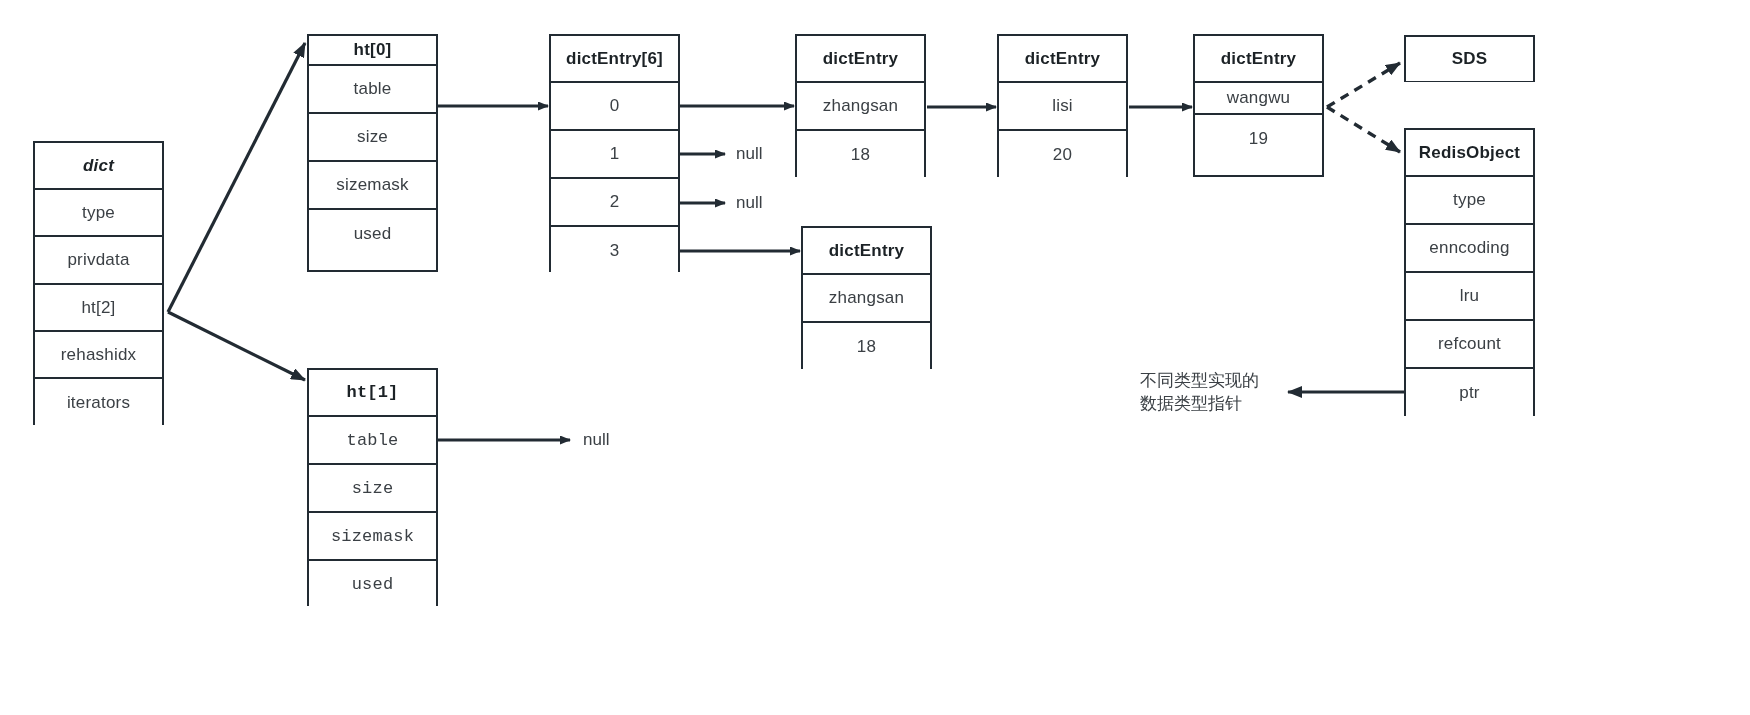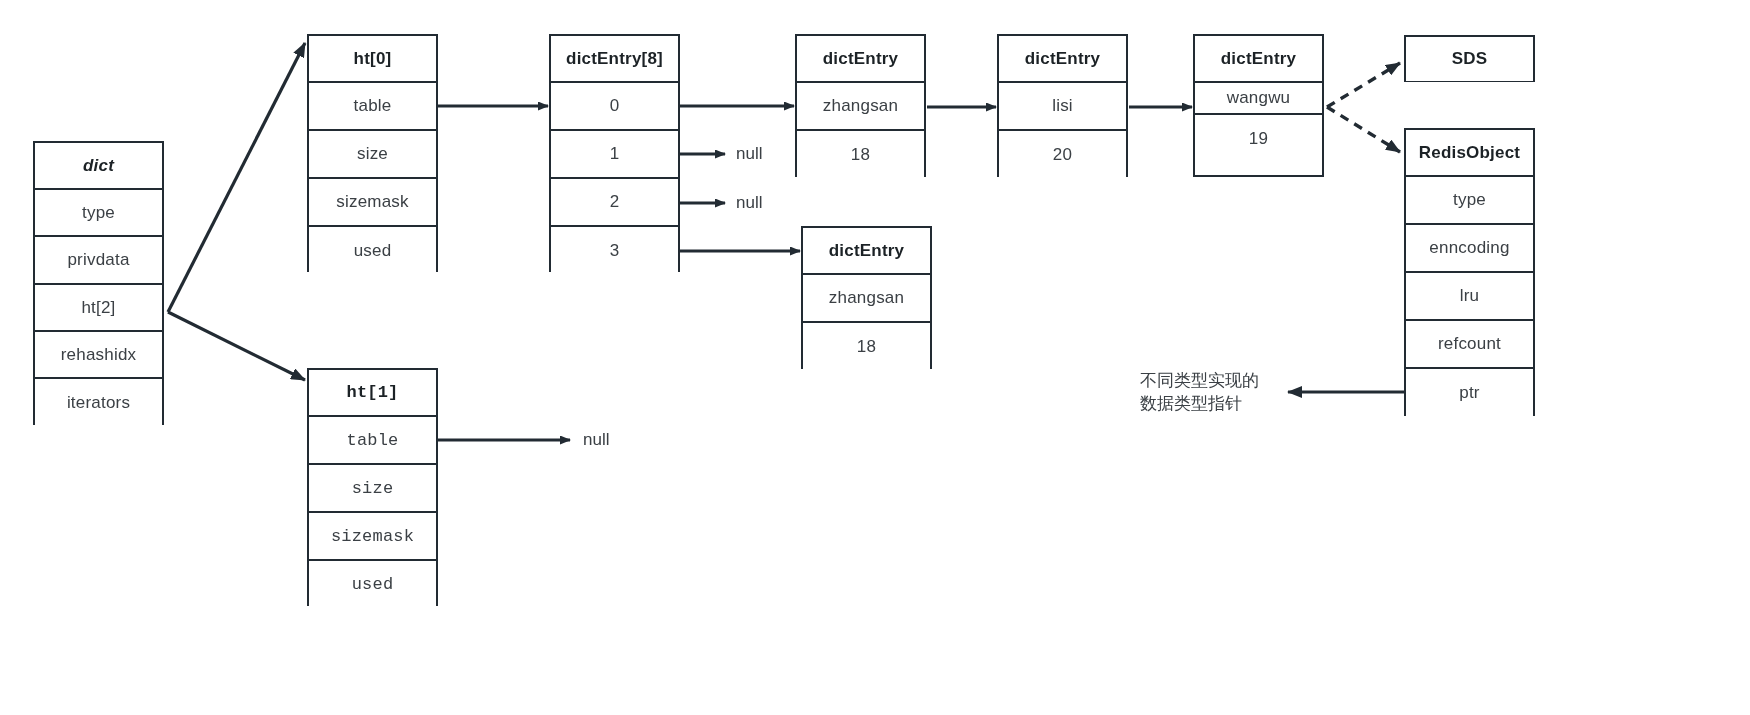--- a/index.html
+++ b/index.html
@@ -107,29 +107,29 @@
   <div class="struct" style="left:33px; top:141px; width:131px; height:284px;">
     <div class="row head" style="height:47px;font-style:italic;">dict</div>
     <div class="row" style="height:47px;">type</div>
     <div class="row" style="height:48px;">privdata</div>
     <div class="row" style="height:47px;">ht[2]</div>
     <div class="row" style="height:47px;">rehashidx</div>
     <div class="row" style="height:48px;">iterators</div>
   </div>
 
   <div class="struct" style="left:307px; top:34px; width:131px; height:238px;">
-    <div class="row head" style="height:47px;">ht[0]</div>
+    <div class="row head" style="height:30px;">ht[0]</div>
     <div class="row" style="height:48px;">table</div>
     <div class="row" style="height:48px;">size</div>
     <div class="row" style="height:48px;">sizemask</div>
     <div class="row" style="height:47px;">used</div>
   </div>
 
   <div class="struct" style="left:549px; top:34px; width:131px; height:238px;">
-    <div class="row head" style="height:47px;">dictEntry[8]</div>
+    <div class="row head" style="height:47px;">dictEntry[6]</div>
     <div class="row" style="height:48px;">0</div>
     <div class="row" style="height:48px;">1</div>
     <div class="row" style="height:48px;">2</div>
     <div class="row" style="height:47px;">3</div>
   </div>
 
   <div class="struct" style="left:795px; top:34px; width:131px; height:143px;">
     <div class="row head" style="height:47px;">dictEntry</div>
     <div class="row" style="height:48px;">zhangsan</div>
     <div class="row" style="height:48px;">18</div>

